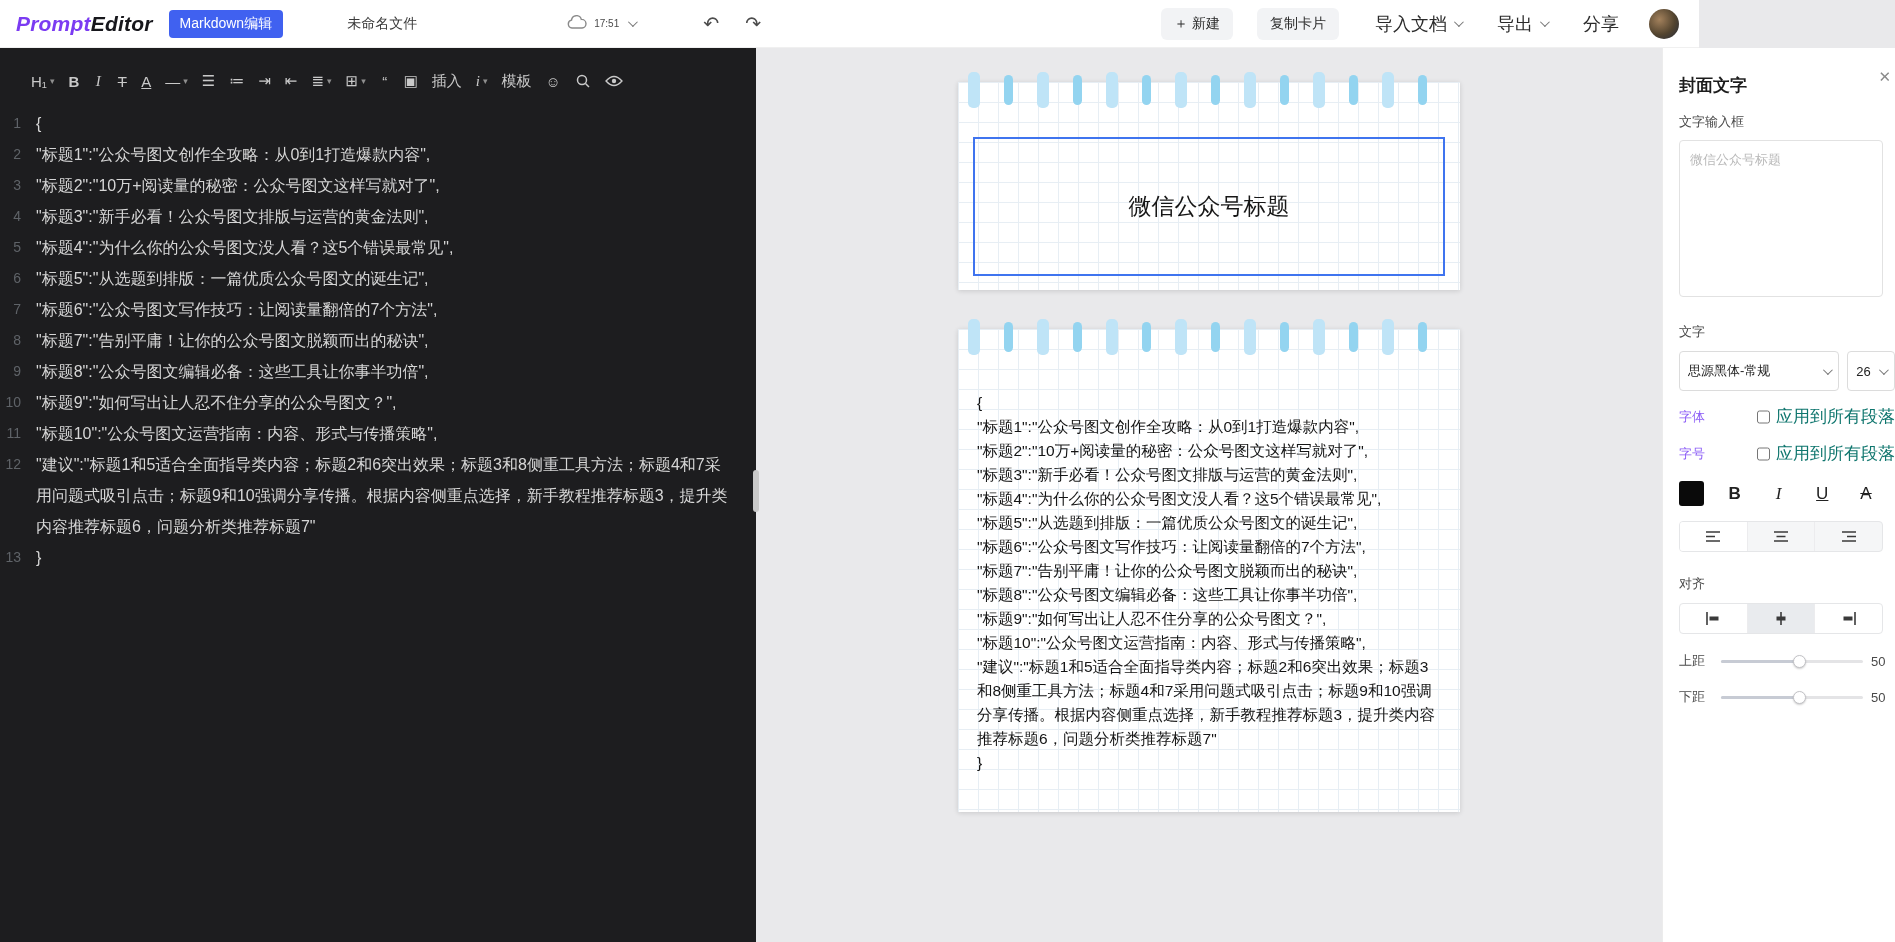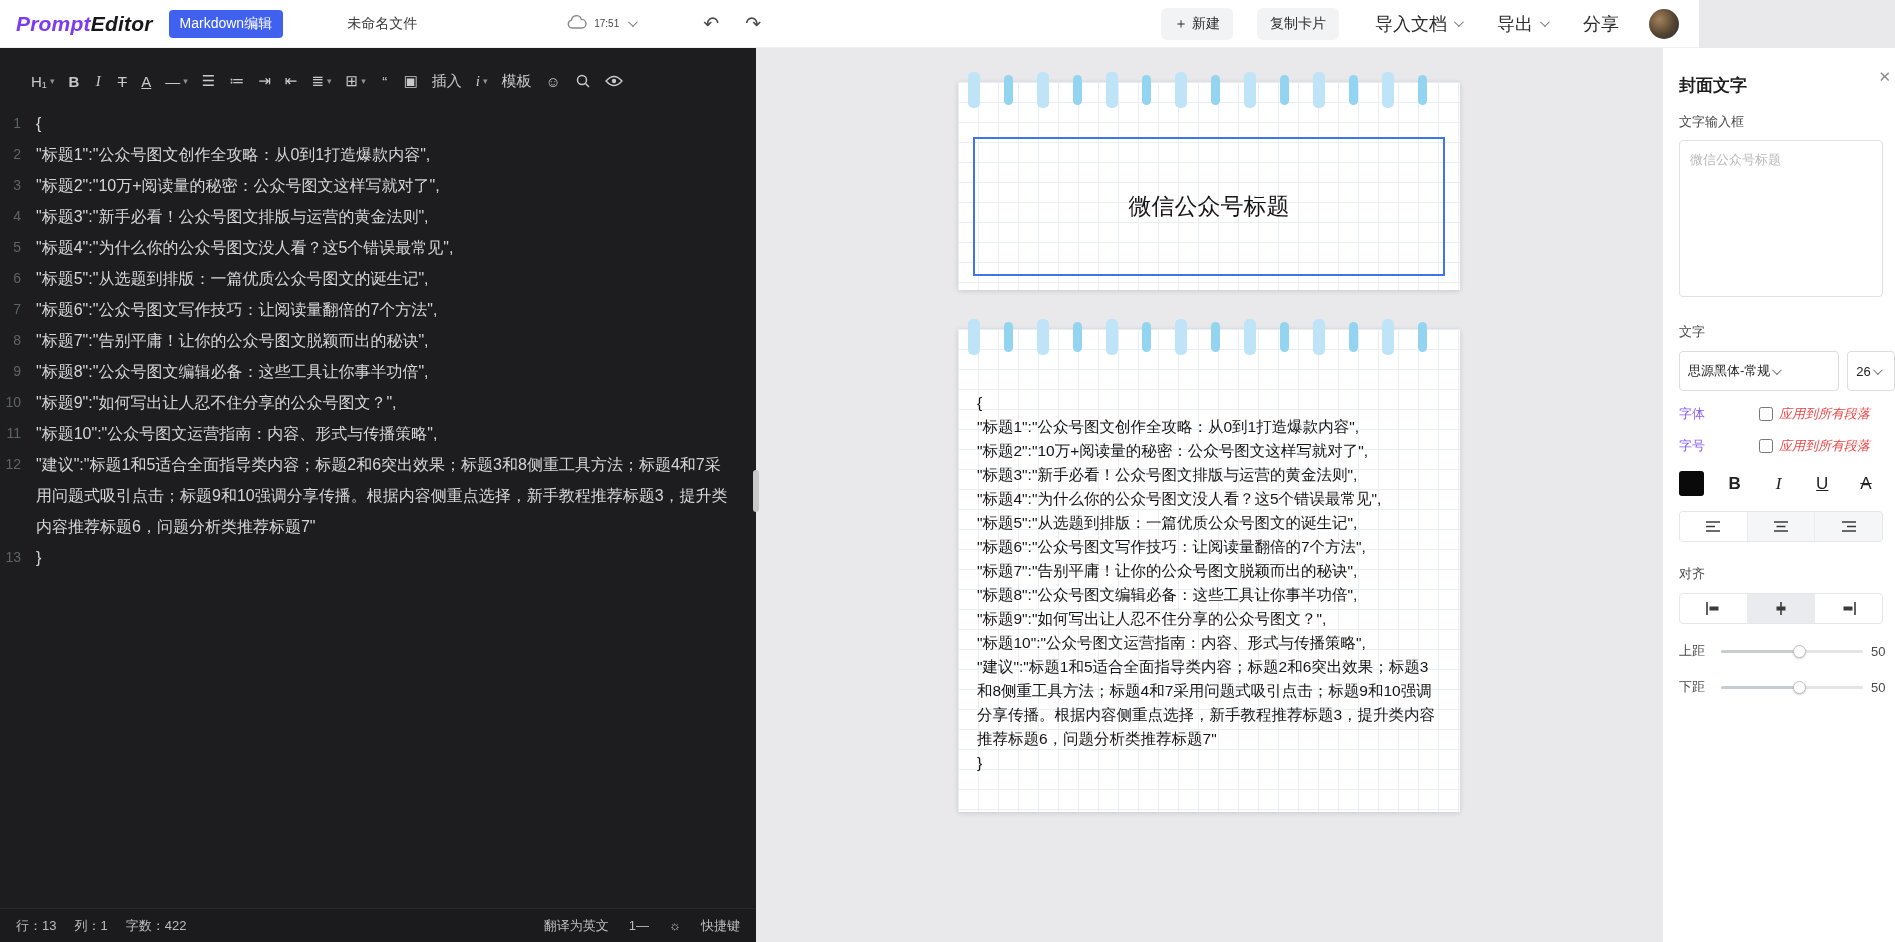--- a/index.html
+++ b/index.html
@@ -77,28 +77,28 @@
   .panel-title { font-size:17px; font-weight:bold; color:#1c1c1c; margin:8px 0 16px; }
   .panel-close { position:absolute; top:20px; right:4px; font-size:15px; color:#8a8a8a; cursor:pointer; }
   .small-label { font-size:13px; color:#4a4a4a; }
   .panel textarea { margin-top:9px; width:204px; height:157px; border:1px solid #e2e2e2;
     border-radius:4px; resize:none; padding:10px; font-size:13px;
     font-family:"Liberation Sans","DejaVu Sans",sans-serif; color:#333; outline:none; }
   .panel textarea::placeholder { color:#b9b9b9; }
   .sec-gap { margin-top:22px; }
   .font-row { margin-top:10px; display:flex; align-items:center; }
   .select { height:40px; border:1px solid #dcdcdc; border-radius:4px; background:#fff;
-    display:flex; align-items:center; padding:16px 8px;
+    display:flex; align-items:center; justify-content:space-between; padding:16px 8px;
     font-size:13px; color:#222; cursor:pointer; }
   .font-select { width:161px; }
   .size-select { width:48px; margin-left:8px; }
   .chk-row { margin-top:14px; display:flex; align-items:center; white-space:nowrap; overflow:hidden; }
   .chk-row .lbl { width:46px; font-size:13px; color:#8b5cf6; }
   .chk-row input { width:14px; height:14px; margin:0 6px 0 34px; }
-  .chk-row .chk-text { font-size:13px; color:#ef4444;font-style:italic; }
+  .chk-row .chk-text { font-size:17px; color:#0f766e; }
   .fmt-row { margin-top:16px; width:200px; display:flex; align-items:center; justify-content:space-between; }
   .swatch { width:25px; height:25px; background:#0a0a0a; border-radius:3px; cursor:pointer; }
   .fmt-btn { width:26px; text-align:center; font-size:17px; color:#222; cursor:pointer; background:none; border:none; }
   .fmt-b{font-weight:bold;}
   .fmt-i{font-style:italic; font-family:"Liberation Serif","DejaVu Serif",serif;}
   .fmt-u{text-decoration:underline;}
   .fmt-s{text-decoration:line-through;}
   .seg { margin-top:15px; width:204px; height:31px; display:flex; border:1px solid #e5e6e8;
     border-radius:4px; overflow:hidden; background:#f5f6f7; }
   .seg-cell { flex:1; display:flex; align-items:center; justify-content:center; cursor:pointer; }
@@ -235,33 +235,20 @@
       </div>
       <div class="code-line">
         <span class="line-num">12</span>
         <span class="line-text">"建议":"标题1和5适合全面指导类内容；标题2和6突出效果；标题3和8侧重工具方法；标题4和7采用问题式吸引点击；标题9和10强调分享传播。根据内容侧重点选择，新手教程推荐标题3，提升类内容推荐标题6，问题分析类推荐标题7"</span>
       </div>
       <div class="code-line">
         <span class="line-num">13</span>
         <span class="line-text">}</span>
       </div>
     </div>
-  <div class="editor-status">
-    <div class="st-left">
-      <span>行：13</span>
-      <span>列：1</span>
-      <span>字数：422</span>
-    </div>
-    <div class="st-right">
-      <span>翻译为英文</span>
-      <span>1—</span>
-      <span>☼</span>
-      <span>快捷键</span>
-    </div>
-  </div>
 </div>
 <div class="split-handle"></div>
 
 <div class="canvas">
   <div class="card card1">
     <div class="binding">
         <span class="tab t1"></span>
         <span class="tab t2"></span>
         <span class="tab t1"></span>
         <span class="tab t2"></span>

